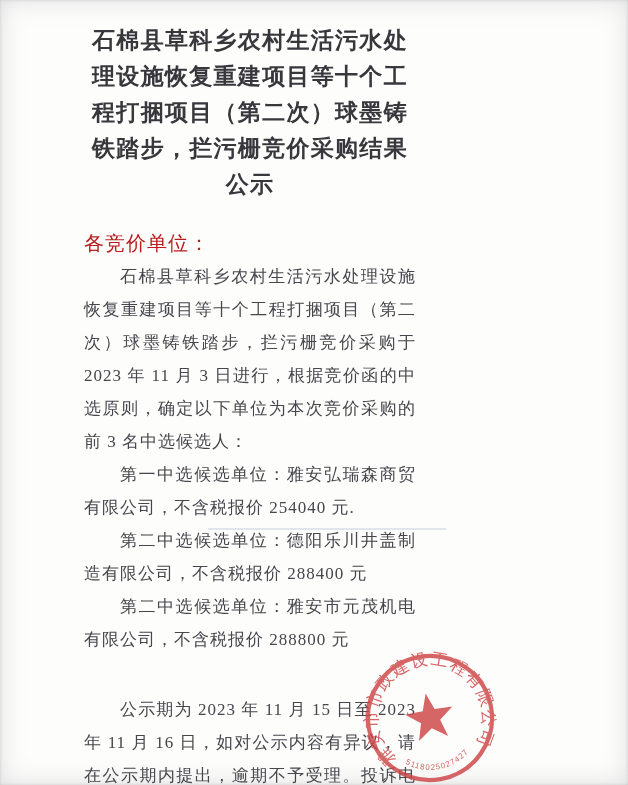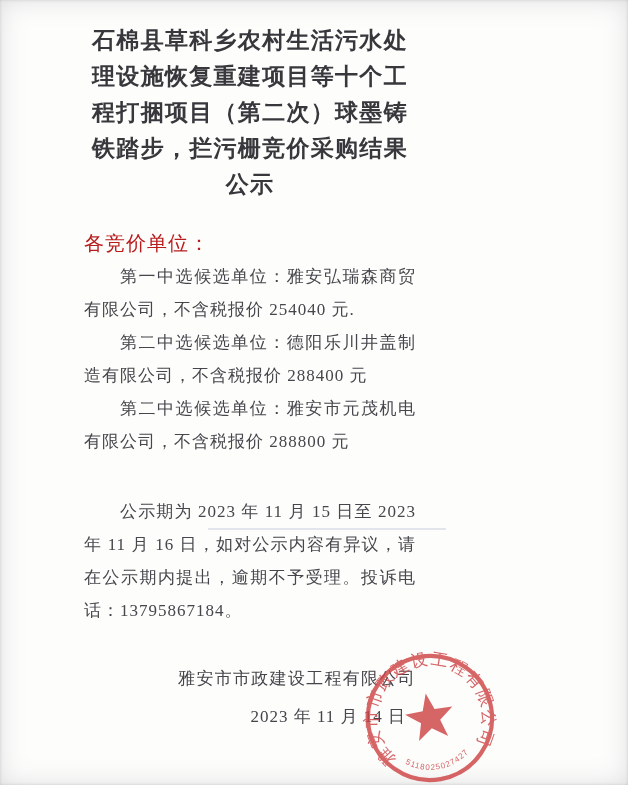--- a/index.html
+++ b/index.html
@@ -87,20 +87,21 @@
 </style>
 </head>
 <body>
 
 <div class="page">
 
   <h1 class="doc-title">石棉县草科乡农村生活污水处理设施恢复重建项目等十个工程打捆项目（第二次）球墨铸铁踏步，拦污栅竞价采购结果公示</h1>
 
   <p class="salutation">各竞价单位：</p>
 
+  <p class="para">石棉县草科乡农村生活污水处理设施恢复重建项目等十个工程打捆项目（第二次）球墨铸铁踏步，拦污栅竞价采购于 2023 年 11 月 3 日进行，根据竞价函的中选原则，确定以下单位为本次竞价采购的前 3 名中选候选人：</p>
 
   <p class="para"><span>第一中选候选单位：</span><span>雅安弘瑞森商贸有限公司，不含税报价 254040 元.</span></p>
 
   <p class="para"><span>第二中选候选单位：</span><span>德阳乐川井盖制造有限公司，不含税报价 288400 元</span></p>
 
   <p class="para"><span>第二中选候选单位：</span><span>雅安市元茂机电有限公司，不含税报价 288800 元</span></p>
 
   <p class="para notice">公示期为 2023 年 11 月 15 日至 2023 年 11 月 16 日，如对公示内容有异议，请在公示期内提出，逾期不予受理。投诉电话：13795867184。</p>
 
   <div class="signature">

